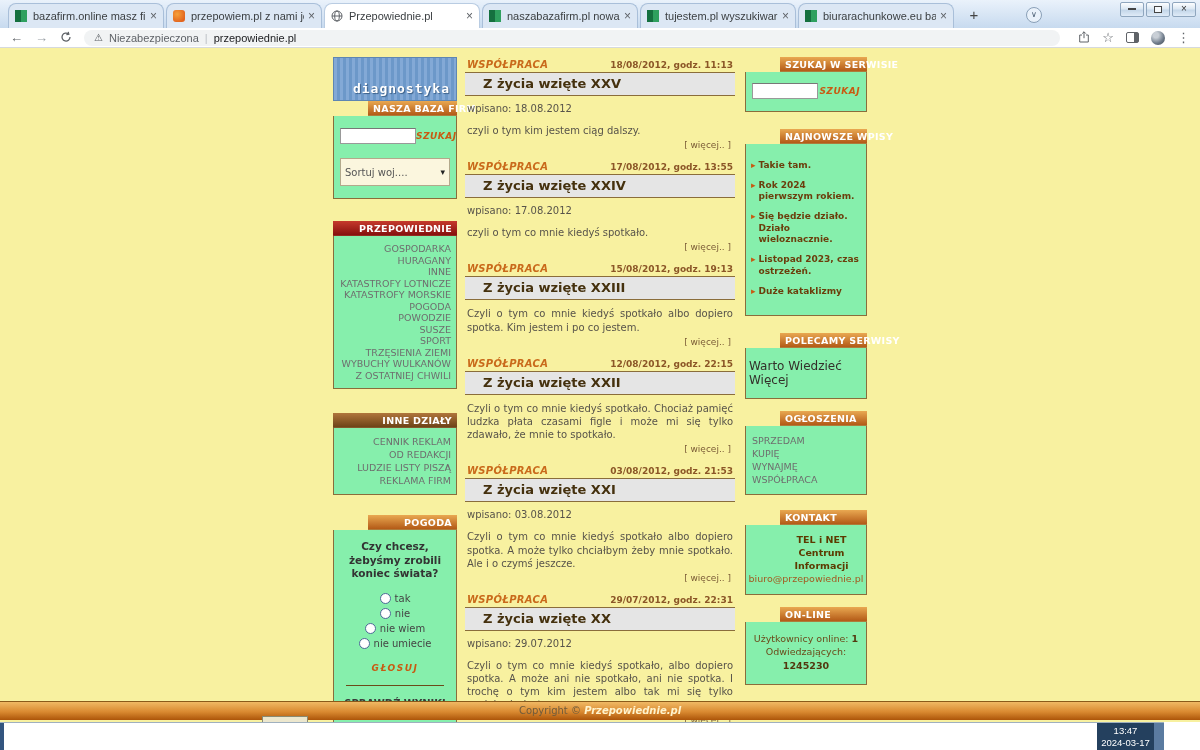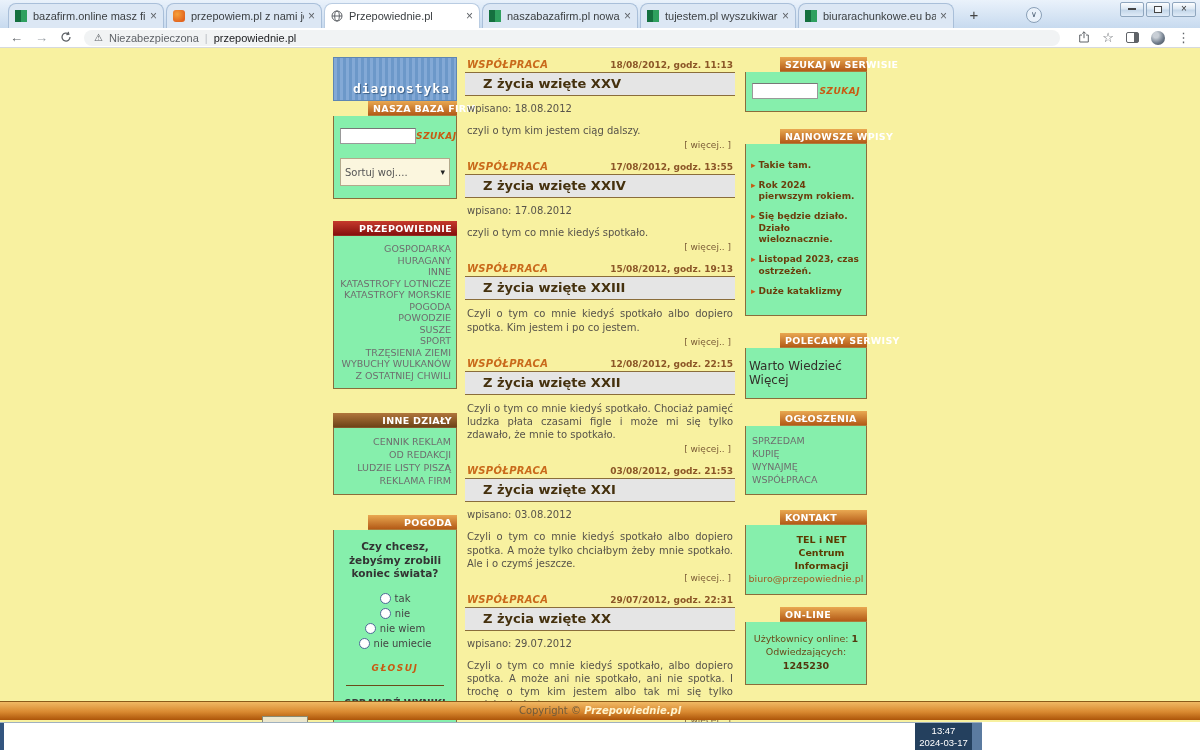--- a/index.html
+++ b/index.html
@@ -118,21 +118,21 @@
   .online { text-align:center; padding:10px 2px 11px; font-size:9.5px; color:#6B4A1A; line-height:1.45; }
   .online b { color:#53380F; }
 
   
   .footer { position:absolute; top:701px; left:0; width:1200px; height:19px; z-index:5;
             background:linear-gradient(#F0B964,#D98930 55%,#AC5509); border-top:1px solid #8A5A1A;
             text-align:center; font-family:"DejaVu Sans", sans-serif; font-size:10px; line-height:18px; color:#6F5B3C; }
   .footer b { color:#FFF3CC; font-style:italic; }
   .notch { position:absolute; left:262px; top:716px; width:46px; height:7px; background:#ECE7CE;
            border:1px solid #8A8A72; border-bottom:none; z-index:6; }
-  .taskbar { position:absolute; top:722px; left:0; width:982px; height:28px; background:#FFFFFF;
+  .taskbar { position:absolute; top:722px; left:0; width:1164px; height:28px; background:#FFFFFF;
              border-top:1px solid #9FB0BF; z-index:7; }
   .tb-left { position:absolute; left:0; top:0; width:4px; height:28px; background:#33557F; }
   .clock { position:absolute; right:10px; top:0; width:57px; height:28px; background:#24405E;
            color:#fff; text-align:center; font-size:9.5px; line-height:1.3; padding-top:2px; }
   .showdesk { position:absolute; right:0; top:0; width:10px; height:28px; background:#5B7BA0; border-left:1px solid #1E3document651; }
 </style>
 </head>
 <body>
 
 <div class="screen">

